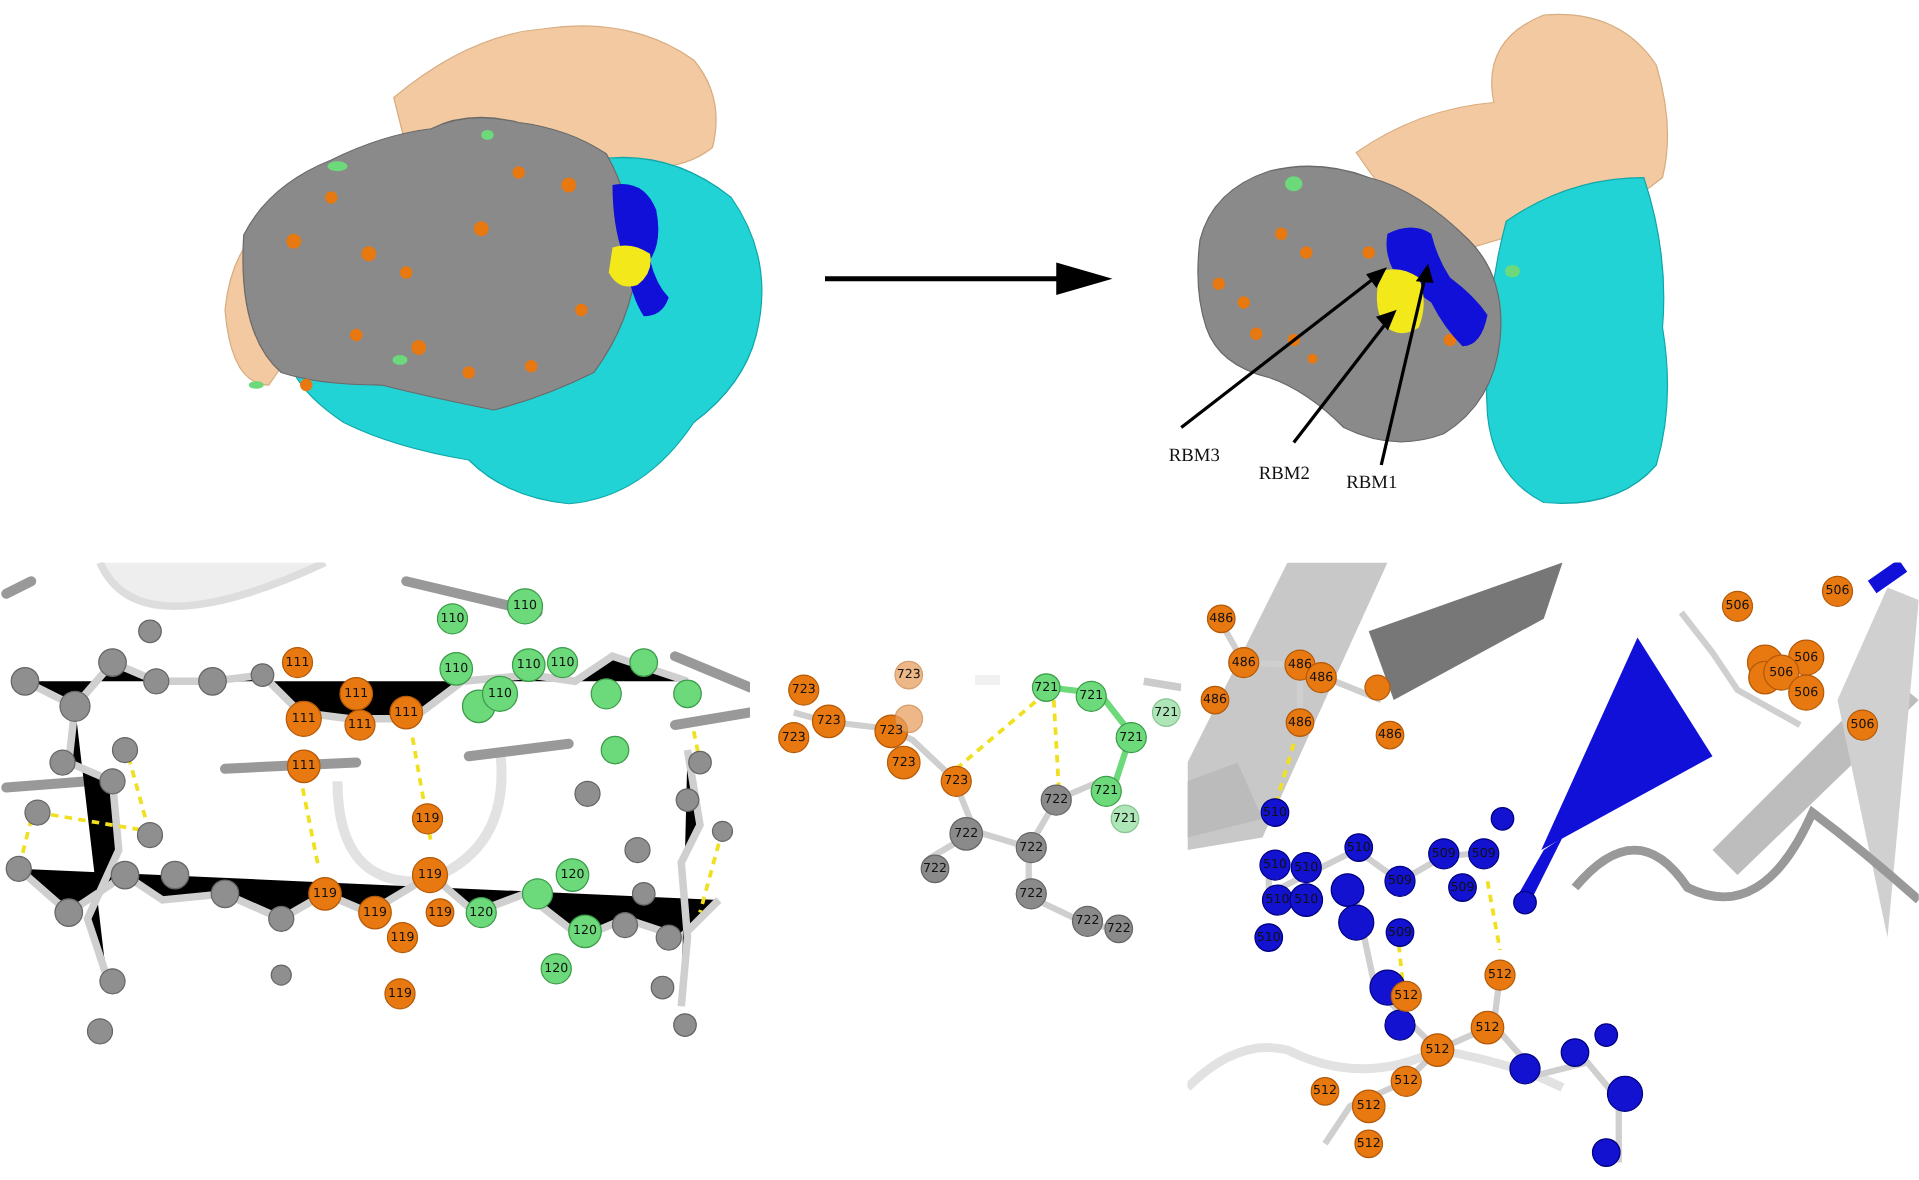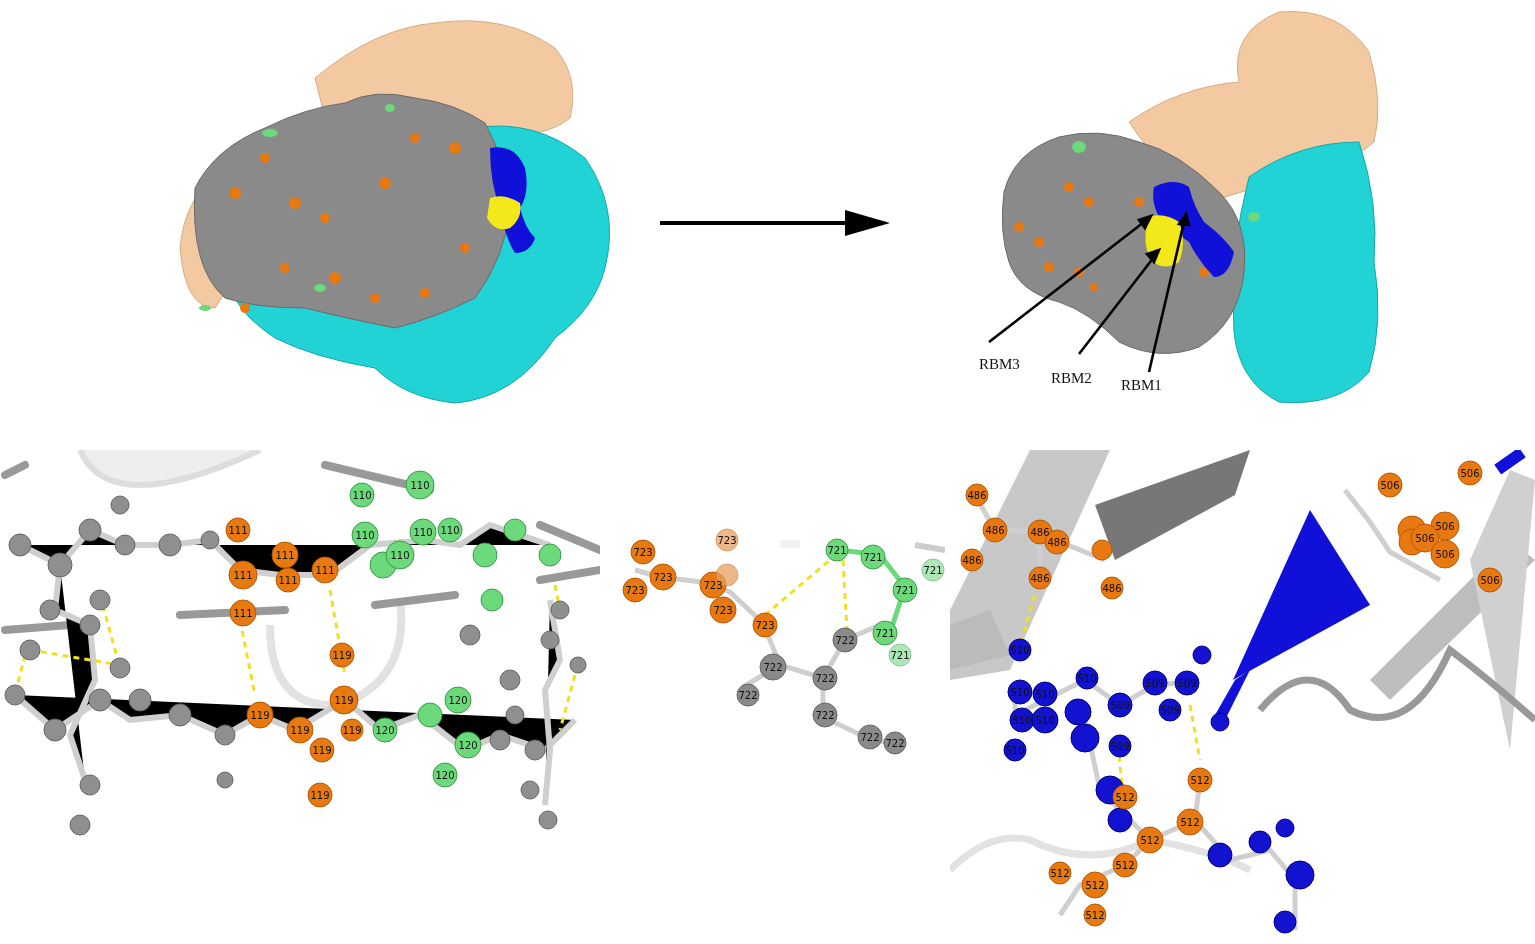--- a/index.html
+++ b/index.html
@@ -50,21 +50,21 @@
   </svg>
 </div>
 
 <div class="panel" style="left:655px;top:205px;width:240px;height:36px;">
   <svg width="240" height="36" viewBox="0 0 240 36">
     <line x1="5" y1="18" x2="195" y2="18" stroke="#000" stroke-width="4"></line>
     <polygon points="190,5 235,18 190,31" fill="#000"></polygon>
   </svg>
 </div>
 
-<div class="panel" style="left:979px;top:2px;width:410px;height:408px;">
+<div class="panel" style="left:935px;top:2px;width:410px;height:408px;">
   <svg width="410" height="408" viewBox="0 0 410 408">
 
     <path d="M150 120 Q200 85 260 80 Q250 30 300 10 Q360 5 390 50 Q405 100 395 140 Q360 170 300 180 Q260 190 230 200 Q190 180 150 120 Z" fill="#f2c9a0" stroke="#d8ad80"></path>
 
     <path d="M270 175 Q320 140 380 140 Q400 200 395 260 Q405 320 390 370 Q360 405 300 400 Q260 380 255 330 Q250 250 270 175 Z" fill="#22d3d6" stroke="#12a8aa"></path>
 
     <path d="M25 190 Q35 150 80 135 Q120 125 160 140 Q200 150 240 190 Q270 220 265 270 Q260 320 220 345 Q180 360 140 340 Q110 310 80 300 Q40 290 30 260 Q20 230 25 190 Z" fill="#8a8a8a" stroke="#6a6a6a"></path>
 
     <g fill="#e87810">
       <circle cx="40" cy="225" r="5"></circle>

